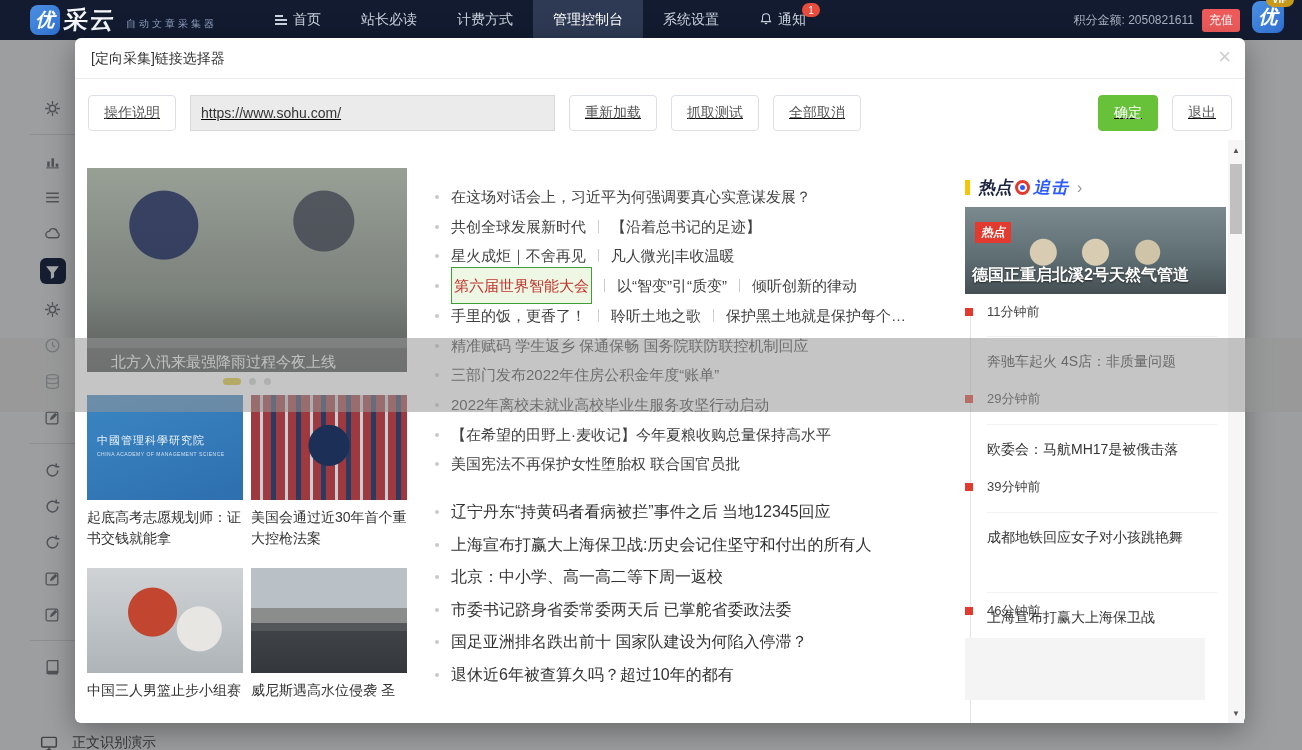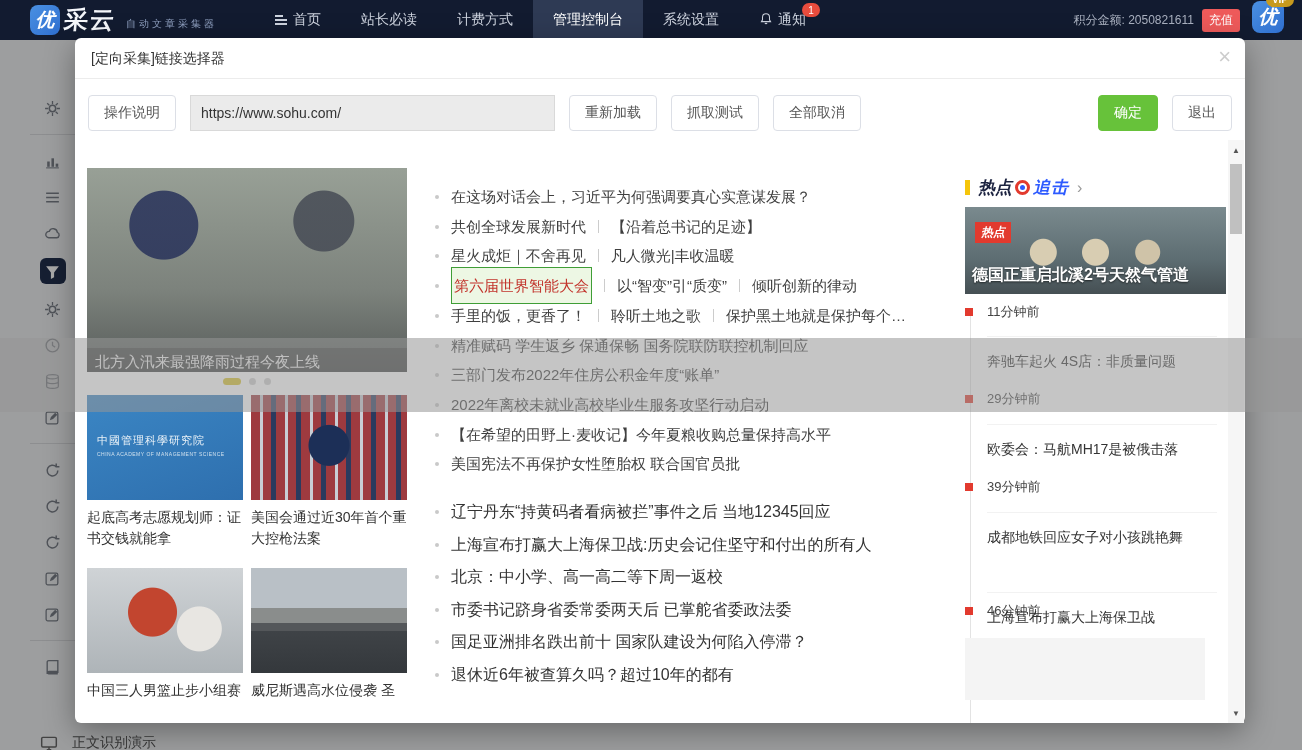--- a/index.html
+++ b/index.html
@@ -35,41 +35,41 @@
   .side-bottom{position:absolute;left:40px;top:726px;display:flex;align-items:center;color:#555;font-size:14px;z-index:1;white-space:nowrap;margin-top:8px;}
   .side-bottom svg{width:18px;height:18px;color:#666;margin-right:14px;}
 
   .dim{position:absolute;left:0;top:40px;width:1302px;height:710px;background:rgba(0,0,0,.34);z-index:5;}
 
   
   .modal{position:absolute;left:75px;top:38px;width:1170px;height:685px;background:#fff;border-radius:6px;box-shadow:0 8px 30px rgba(0,0,0,.35);z-index:20;}
   .modal-title{position:absolute;left:16px;top:12px;font-size:14px;color:#333;}
   .modal-close{position:absolute;right:14px;top:8px;font-size:22px;color:#ccc;cursor:pointer;line-height:22px;}
   .modal-hr{position:absolute;left:0;top:40px;width:100%;height:1px;background:#ececec;}
-  .toolbar{position:absolute;left:13px;top:57px;width:1144px;height:36px;display:flex;gap:14px;}
+  .toolbar{position:absolute;left:13px;top:57px;width:1144px;height:36px;display:flex;gap:14px;text-decoration:underline;}
   .tb-btn{height:36px;background:#fff;border:1px solid #dcdfe6;border-radius:4px;color:#555;font-size:14px;padding:0 15px;cursor:pointer;white-space:nowrap;}
   .tb-count{background:#f0f0f0;color:#666;cursor:default;}
   .tb-input{height:34px;width:343px;background:#ebebeb;border:1px solid #d9d9d9;border-radius:0;color:#333;font-size:14px;padding:0 10px;}
   .tb-spacer{flex:1;}
   .tb-green{background:#67c23a;border-color:#67c23a;color:#fff;}
 
   
   .iframe{position:absolute;left:12px;top:102px;width:1141px;height:583px;background:#fff;overflow:hidden;}
   .vscroll{position:absolute;left:1153px;top:102px;width:16px;height:583px;background:#f6f6f6;z-index:3;}
   .vscroll .arr{position:absolute;left:0;width:16px;height:16px;font-size:8px;color:#555;display:flex;align-items:center;justify-content:center;cursor:pointer;}
   .vscroll .arr.up{top:2px;}
   .vscroll .arr.down{bottom:2px;}
   .vscroll .thumb{position:absolute;left:2px;top:24px;width:12px;height:70px;background:#c0c0c0;cursor:pointer;}
 
   
   .carousel{position:absolute;left:0;top:28px;width:320px;height:204px;cursor:pointer;background:
     radial-gradient(circle at 24% 28%, rgba(40,50,90,.85) 0 34px, rgba(40,50,90,0) 35px),
     radial-gradient(circle at 74% 26%, rgba(70,75,85,.85) 0 30px, rgba(70,75,85,0) 31px),
     linear-gradient(180deg,#98a096,#7c827c 60%,#565b59);}
-  .carousel-cap{position:absolute;left:0;bottom:0;width:100%;height:24px;background:rgba(40,40,40,.45);color:#f2f2f2;font-size:15px;line-height:28px;padding-left:8px;box-sizing:border-box;white-space:nowrap;}
+  .carousel-cap{position:absolute;left:0;bottom:0;width:100%;height:24px;background:rgba(40,40,40,.45);color:#f2f2f2;font-size:15px;line-height:28px;padding-left:24px;box-sizing:border-box;white-space:nowrap;}
   .dots{position:absolute;left:0;top:238px;width:320px;display:flex;justify-content:center;gap:8px;align-items:center;}
   .dot{width:7px;height:7px;border-radius:4px;background:#cfcfcf;cursor:pointer;}
   .dot.active{width:18px;background:#d9c32c;}
   .thumb-card{position:absolute;width:156px;cursor:pointer;}
   .thumb-img{width:156px;height:105px;}
   .timg-sign{background:linear-gradient(160deg,#3b86c4,#2e6fae);position:relative;color:#eaf2f8;}
   .timg-sign .s1{position:absolute;left:10px;top:38px;font-size:11px;letter-spacing:1px;white-space:nowrap;}
   .timg-sign .s2{position:absolute;left:10px;top:56px;font-size:5px;letter-spacing:.5px;color:#cfe0ee;white-space:nowrap;}
   .timg-flags{background:
     radial-gradient(circle at 50% 48%, #1c2f57 0 20px, rgba(0,0,0,0) 21px),

